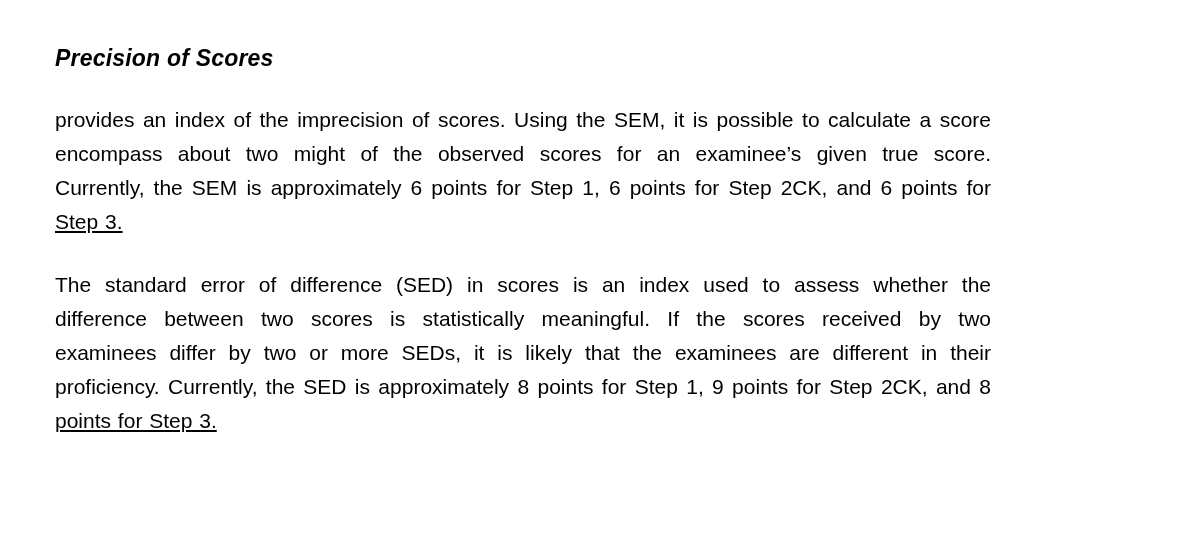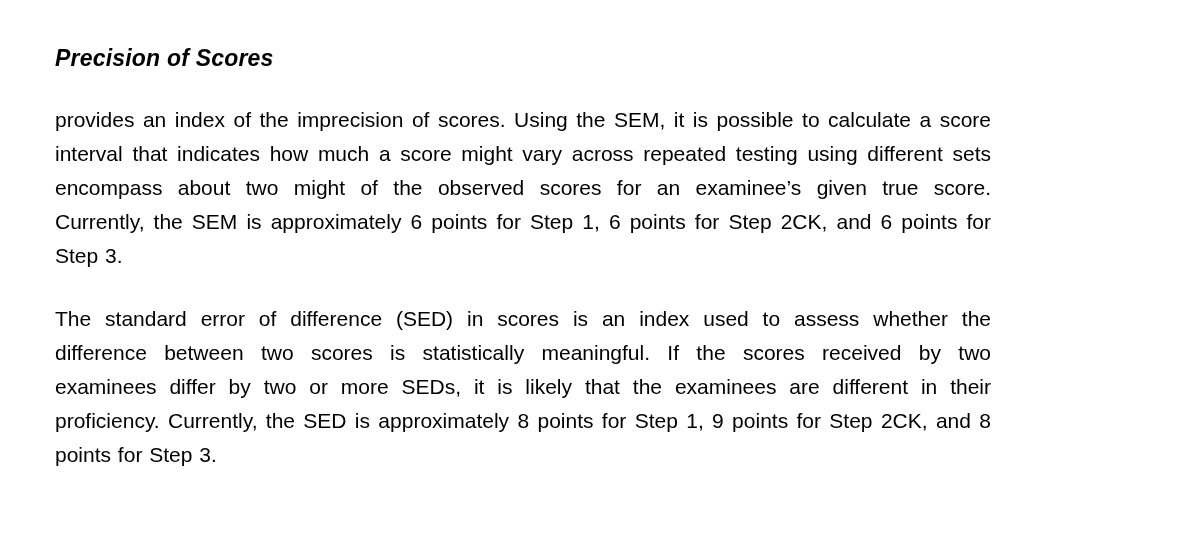--- a/index.html
+++ b/index.html
@@ -34,32 +34,32 @@
   }
   .para-1 { margin-top: 31px; }
   .para-2 { margin-top: 29px; }
   .jline {
     text-align: justify;
     text-align-last: justify;
   }
   .lline {
     text-align: right;
     text-align-last: left;
+    text-decoration: underline;
   }
 </style>
 </head>
 <body>
 
 <div class="page">
 
   <h1 class="heading">Precision of Scores</h1>
 
   <div class="para para-1">
     <div class="jline">provides an index of the imprecision of scores. Using the SEM, it is possible to calculate a score</div>
-    <div class="jline">interval that indicates how much a score might vary across repeated testing using different sets</div>
     <div class="jline">encompass about two might of the observed scores for an examinee’s given true score.</div>
     <div class="jline">Currently, the SEM is approximately 6 points for Step 1, 6 points for Step 2CK, and 6 points for</div>
     <div class="lline">Step 3.</div>
   </div>
 
   <div class="para para-2">
     <div class="jline">The standard error of difference (SED) in scores is an index used to assess whether the</div>
     <div class="jline">difference between two scores is statistically meaningful. If the scores received by two</div>
     <div class="jline">examinees differ by two or more SEDs, it is likely that the examinees are different in their</div>
     <div class="jline">proficiency. Currently, the SED is approximately 8 points for Step 1, 9 points for Step 2CK, and 8</div>

